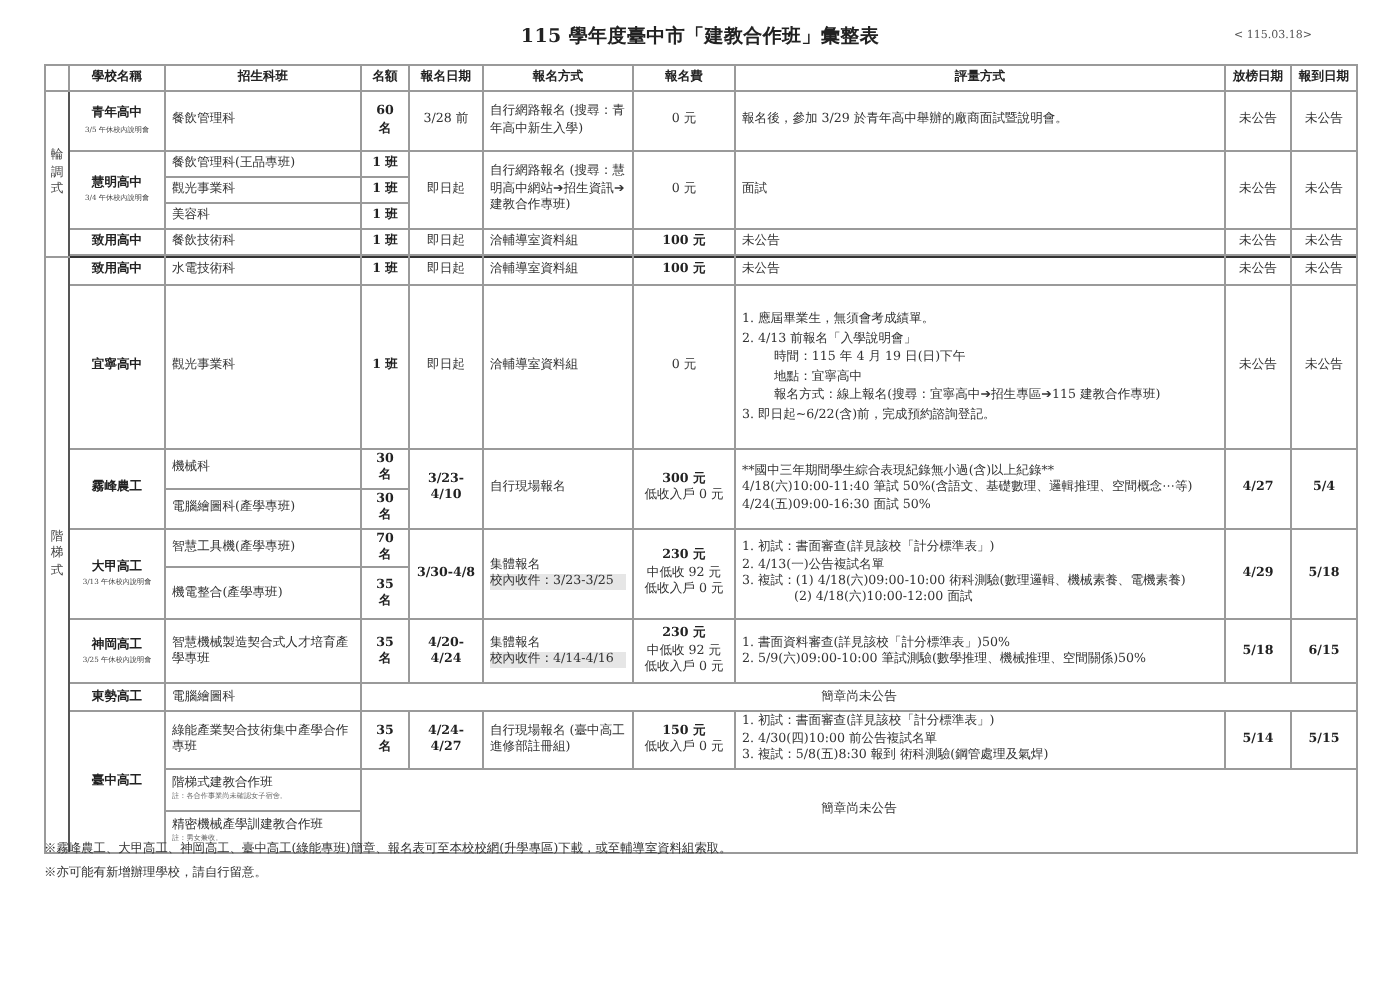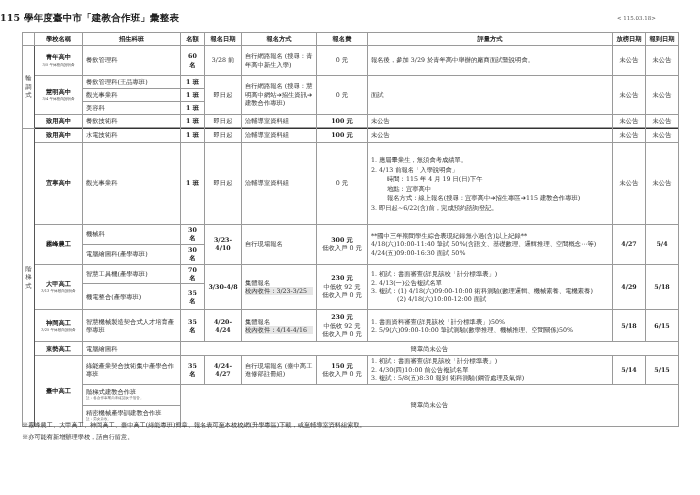--- a/index.html
+++ b/index.html
@@ -1,18 +1,18 @@
 <!DOCTYPE html>
 <html><head>
 <meta charset="utf-8">
 <style>
   html, body { margin:0; padding:0; background:#ffffff; }
   body { width:700px; height:495px; position:relative; overflow:hidden;
          font-family:"DejaVu Serif","Liberation Serif",serif; color:#333; }
-  .title { position:absolute; left:0; width:700px; top:12px; text-align:left;
+  .title { position:absolute; left:0; width:700px; top:12px; text-align:center;
            font-size:9.5px; font-weight:bold; color:#222; letter-spacing:0.2px; }
   .date-stamp { position:absolute; left:617px; top:15px; font-size:5.5px; color:#555; }
   table.main { position:absolute; left:22px; top:32px; border-collapse:collapse;
                table-layout:fixed; border:1.6px solid #333; }
   table.main td, table.main th { border:1px solid #9a9a9a; padding:1px 3px;
                font-size:6.3px; line-height:8.4px; vertical-align:middle; overflow:hidden; }
   table.main th { font-weight:bold; text-align:center; color:#222; height:10px; background:#fff; }
   .c { text-align:center; }
   .school { text-align:center; font-weight:bold; color:#222; font-size:6.5px; }
   .school .sub { display:block; font-weight:normal; font-size:3.6px; line-height:5px; color:#444; margin-top:1px; }

